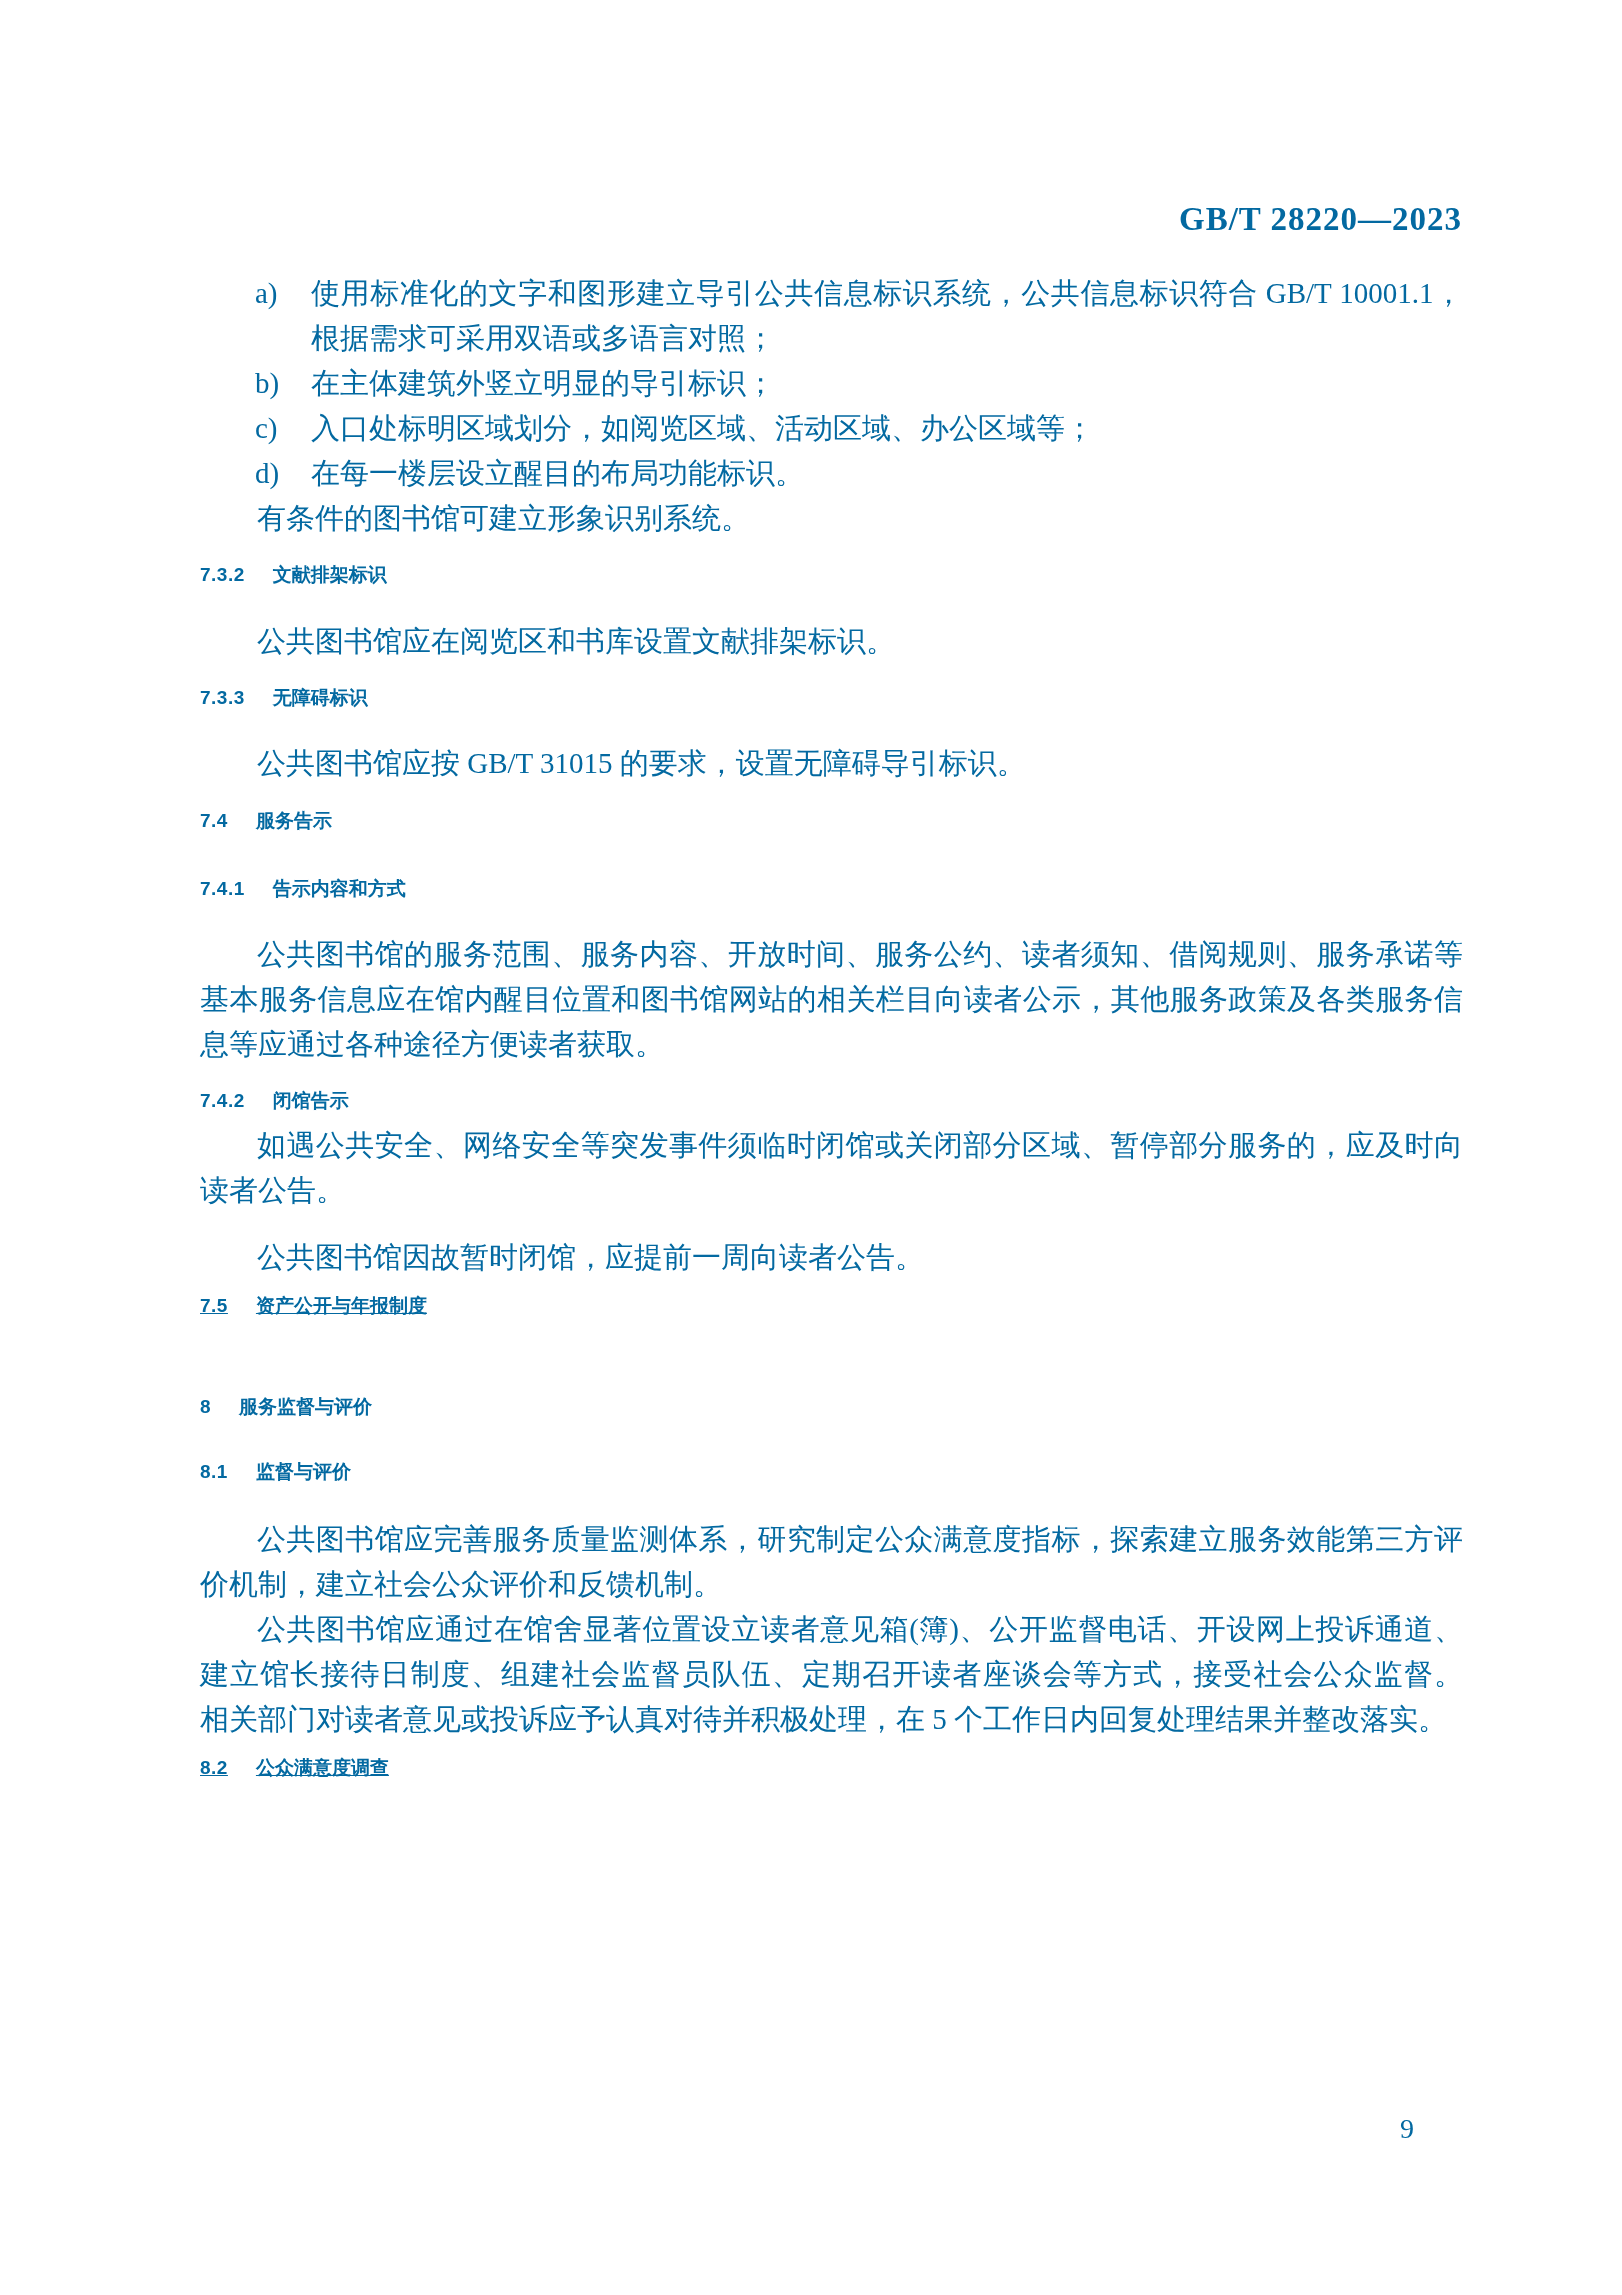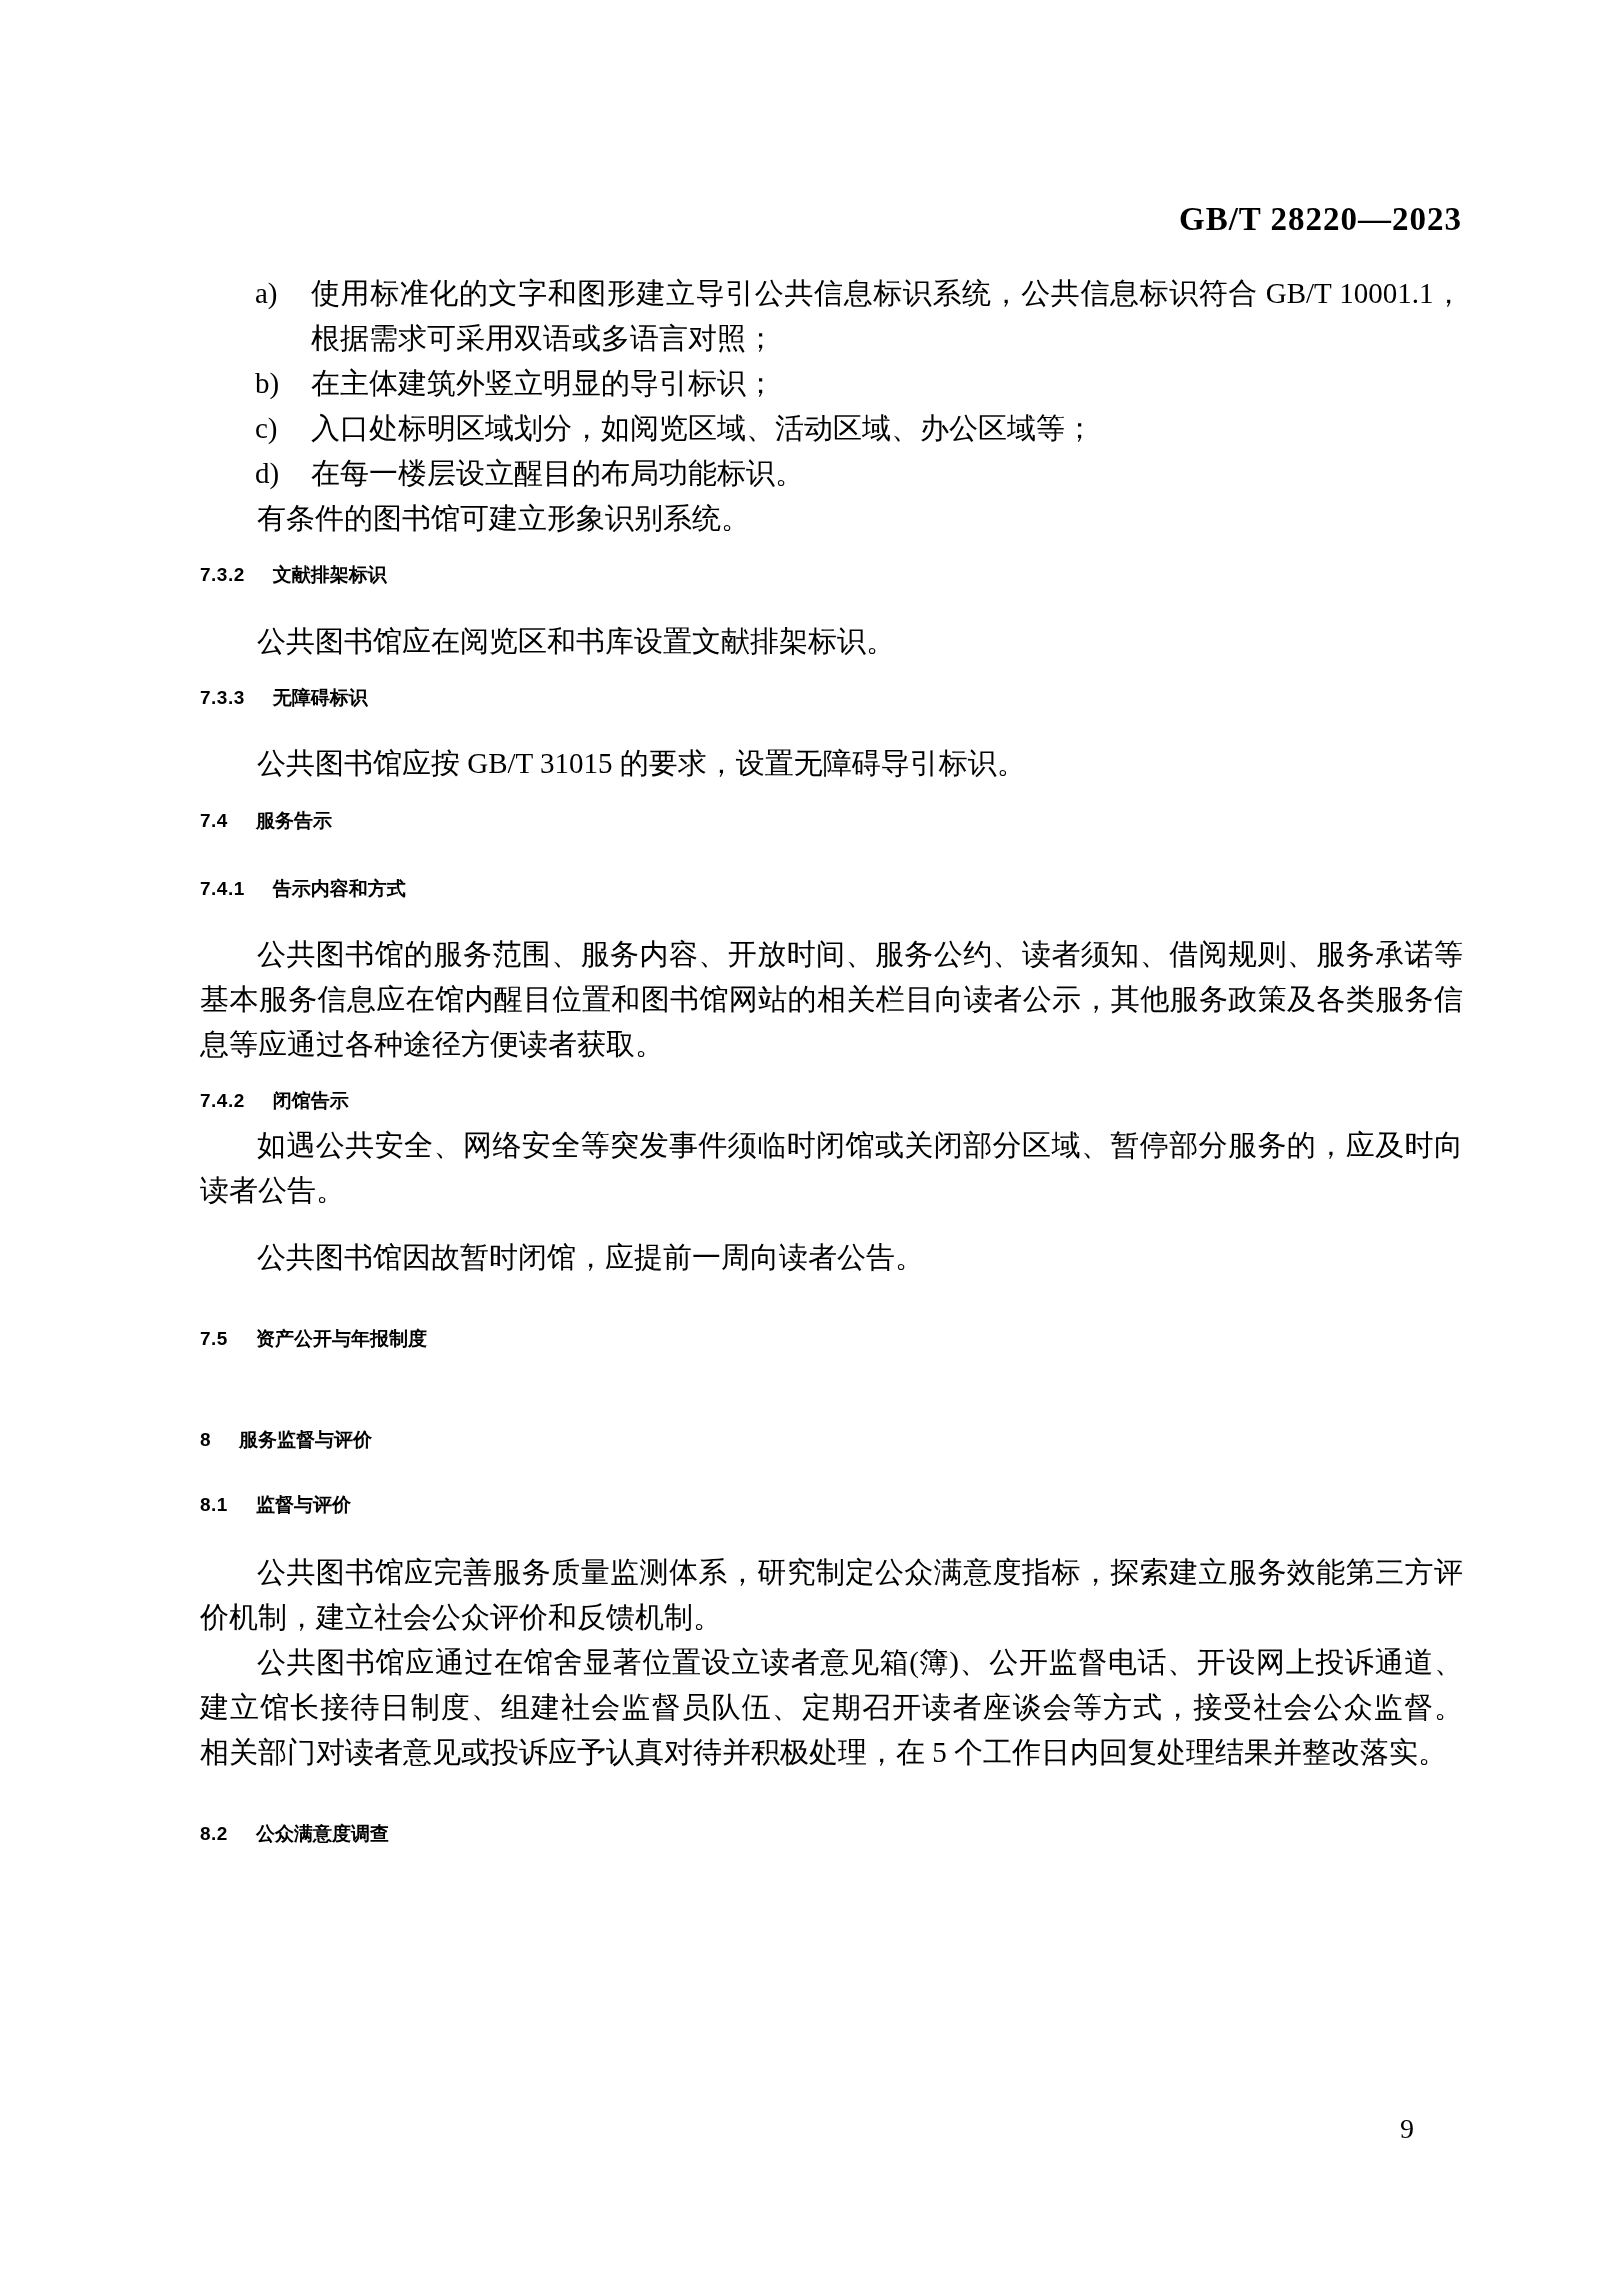--- a/index.html
+++ b/index.html
@@ -1,21 +1,21 @@
 <!DOCTYPE html>
 <html style="font-size:8.2px"><head>
 <meta charset="utf-8">
 <style>
   html, body { margin: 0; padding: 0; background: #e8e8e8; }
   .page {
     position: relative;
     width: 1623px;
     height: 2295px;
     background: #ffffff;
-    color: #000000;
+    color: #0369a1;
     font-family: "Liberation Serif", serif;
     font-size: 29px;
     line-height: 45px;
     overflow: hidden;
   }
   .doc-code {
     position: absolute;
     top: 197px;
     right: 161px;
     font-family: "Liberation Serif", serif;
@@ -49,21 +49,21 @@
   }
   .heading {
     font-family: "Liberation Sans", sans-serif;
     font-weight: bold;
     font-size: 19px;
     line-height: 45px;
     white-space: nowrap;
   }
   .heading .h-num { margin-right: 28px; letter-spacing: 0.5px; }
   .mt22  { margin-top: 11.2px; }
-  .mt40  { margin-top: 36px; }
+  .mt40  { margin-top: 3px; text-decoration: underline; }
   .mt42  { margin-top: 21.5px; }
   .mt45  { margin-top: 23px; }
   .mt50  { margin-top: 25.6px; }
   .mt70  { margin-top: 20px; }
   .mt110 { margin-top: 56px; }
   .page-number {
     position: absolute;
     left: 1400px;
     top: 2106px;
     font-size: 28px;

